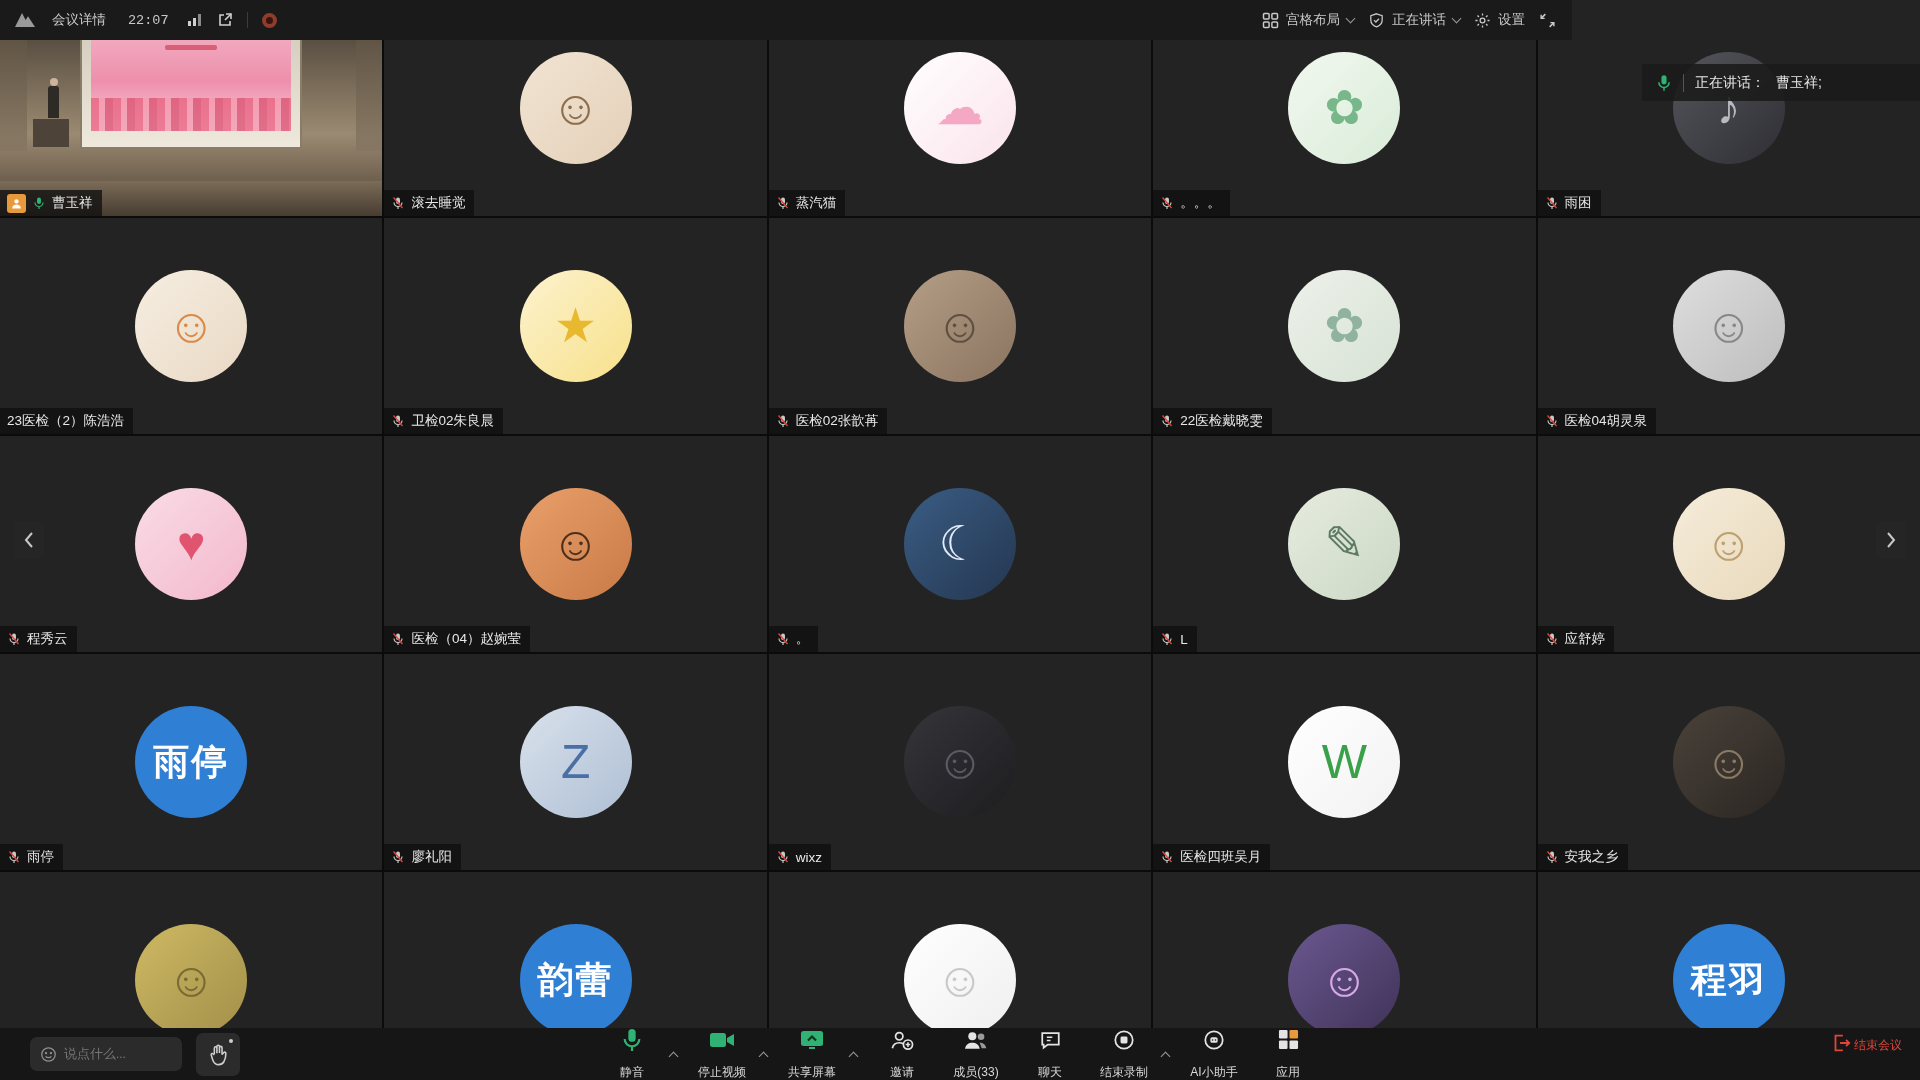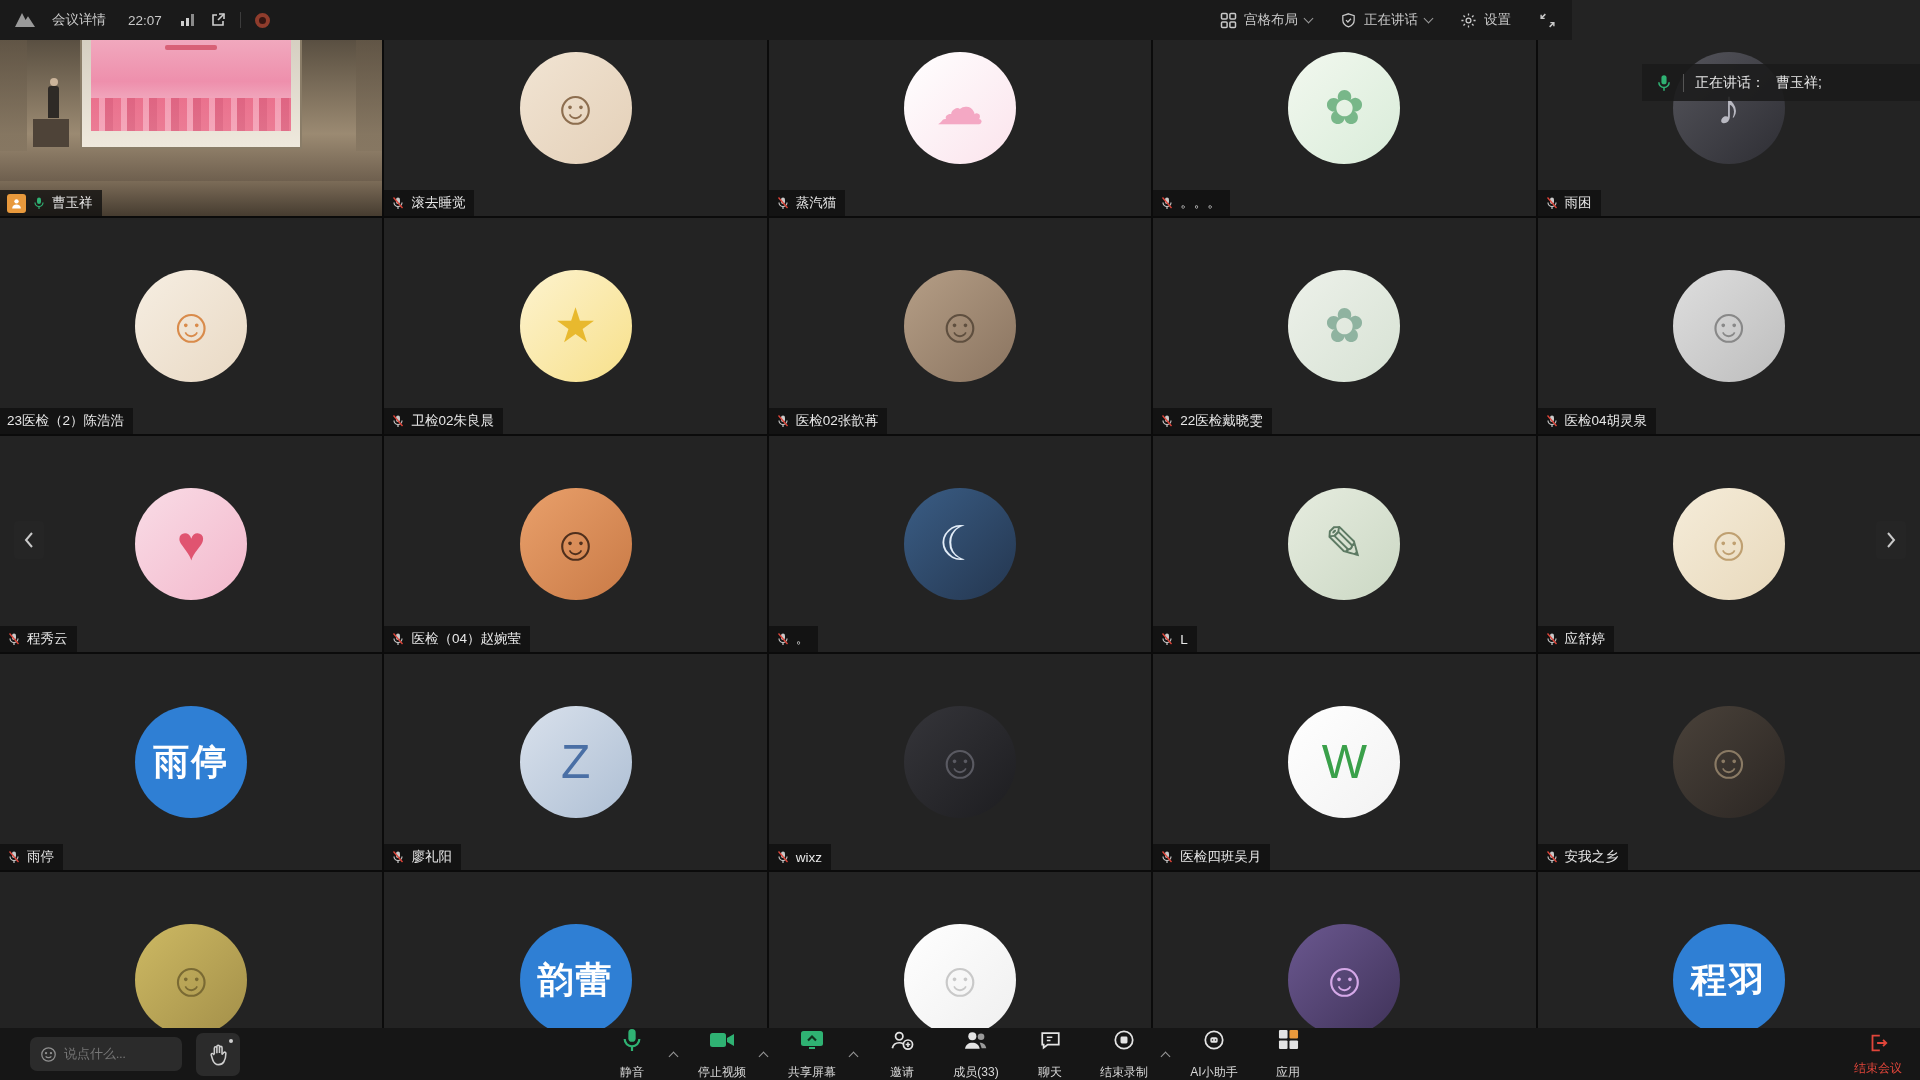--- a/index.html
+++ b/index.html
@@ -33,23 +33,23 @@
   .vt-city{position:absolute;bottom:0;left:0;right:0;height:30%;
     background:repeating-linear-gradient(90deg,#e8607e 0 8px,#f49ab0 8px 14px,#d94f6f 14px 22px);opacity:.75;}
   .vt-floor{position:absolute;bottom:0;left:0;right:0;height:16%;background:linear-gradient(180deg,#7c6c58,#463c30);}
   .vt-person{position:absolute;left:12.5%;top:40%;width:11px;height:32px;background:#2e2a26;border-radius:3px 3px 0 0;}
   .vt-person::before{content:"";position:absolute;top:-8px;left:2px;width:8px;height:8px;border-radius:50%;background:#cbb49a;}
   .vt-podium{position:absolute;left:8.5%;top:55%;width:36px;height:28px;background:#4e4338;}
   .vt-wall{position:absolute;top:0;bottom:30%;width:7%;background:linear-gradient(180deg,#564b3d,#857661);opacity:.8;}
   .vt-wall.l{left:0;} .vt-wall.r{right:0;}
   
   #topbar{position:absolute;left:0;top:0;width:1572px;height:40px;background:#1a1a1a;
-    display:flex;align-items:center;z-index:50;color:#c9c9c9;font-size:13.5px;}
+    display:flex;align-items:center;z-index:50;color:#c9c9c9;font-size:13.5px;font-family:Liberation Mono, monospace;}
   #topbar .tb-left{display:flex;align-items:center;gap:14px;padding-left:14px;}
-  #topbar .tb-right{margin-left:auto;display:flex;align-items:center;gap:28px;padding-right:16px;text-align:center;}
+  #topbar .tb-right{margin-left:auto;display:flex;align-items:center;gap:14px;padding-right:16px;text-align:center;}
   .tb-item{display:flex;align-items:center;gap:7px;cursor:default;}
   .tb-div{width:1px;height:16px;background:#3c3c3c;}
   .rec-dot{width:15px;height:15px;border-radius:50%;background:#351511;border:4px solid #8f3c2c;}
   .caret{display:inline-block;width:7px;height:7px;border-right:1.5px solid #9a9a9a;
     border-bottom:1.5px solid #9a9a9a;transform:rotate(45deg);margin-top:-4px;}
   .caret.up{transform:rotate(-135deg);margin-top:5px;}
   
   #speaking{position:absolute;top:64px;right:0;width:278px;height:37px;z-index:40;
     background:rgba(26,26,26,.88);display:flex;align-items:center;gap:11px;padding:0 14px;
     color:#e6e6e6;font-size:14px;}
@@ -68,21 +68,21 @@
   #hand-btn{position:absolute;left:196px;top:5px;width:44px;height:43px;background:#2b2b2b;
     border-radius:7px;display:flex;align-items:center;justify-content:center;cursor:pointer;}
   #hand-btn .spark{position:absolute;top:6px;right:7px;width:4px;height:4px;border-radius:50%;background:#cfcfcf;}
   #toolbar{position:absolute;left:50%;transform:translateX(-50%);top:0;height:52px;
     display:flex;align-items:center;gap:10px;}
   .tool-item{display:flex;flex-direction:column;align-items:center;justify-content:center;
     width:64px;gap:12px;cursor:pointer;position:relative;}
   .tool-item .t-ic{height:24px;display:flex;align-items:center;justify-content:center;}
   .tool-item .t-lb{font-size:12px;color:#d8d8d8;white-space:nowrap;}
   .tool-caret{width:14px;display:flex;align-items:center;justify-content:center;cursor:pointer;margin-left:-8px;}
-  #end-meeting{position:absolute;right:18px;top:4px;display:flex;flex-direction:column;
+  #end-meeting{position:absolute;right:18px;top:4px;display:flex;flex-direction:row;
     align-items:center;gap:2px;cursor:pointer;}
   #end-meeting .t-lb{font-size:12px;color:#e0453a;}
 </style>
 </head>
 <body>
 
 <div id="grid">
     <div class="tile speaking">
       <div class="vt-bg">
         <div class="vt-wall l"></div>

